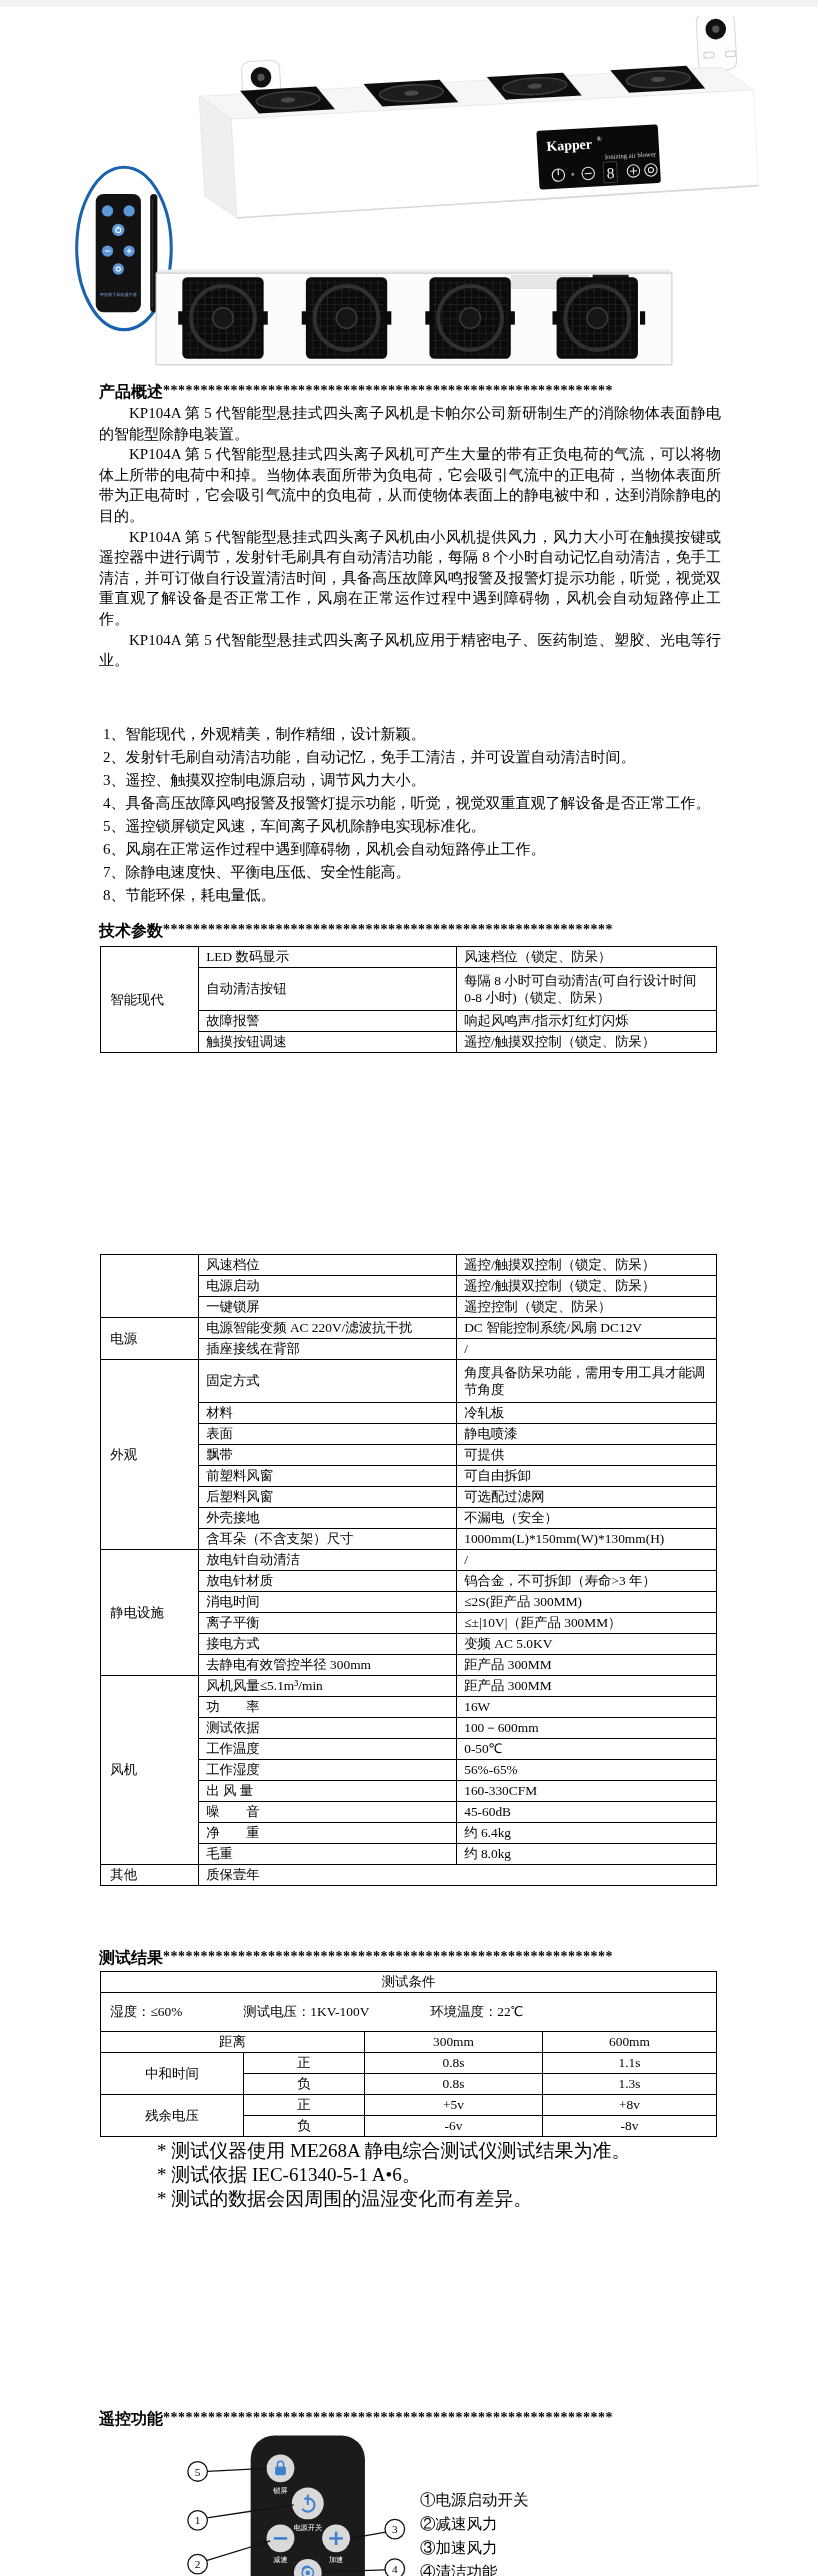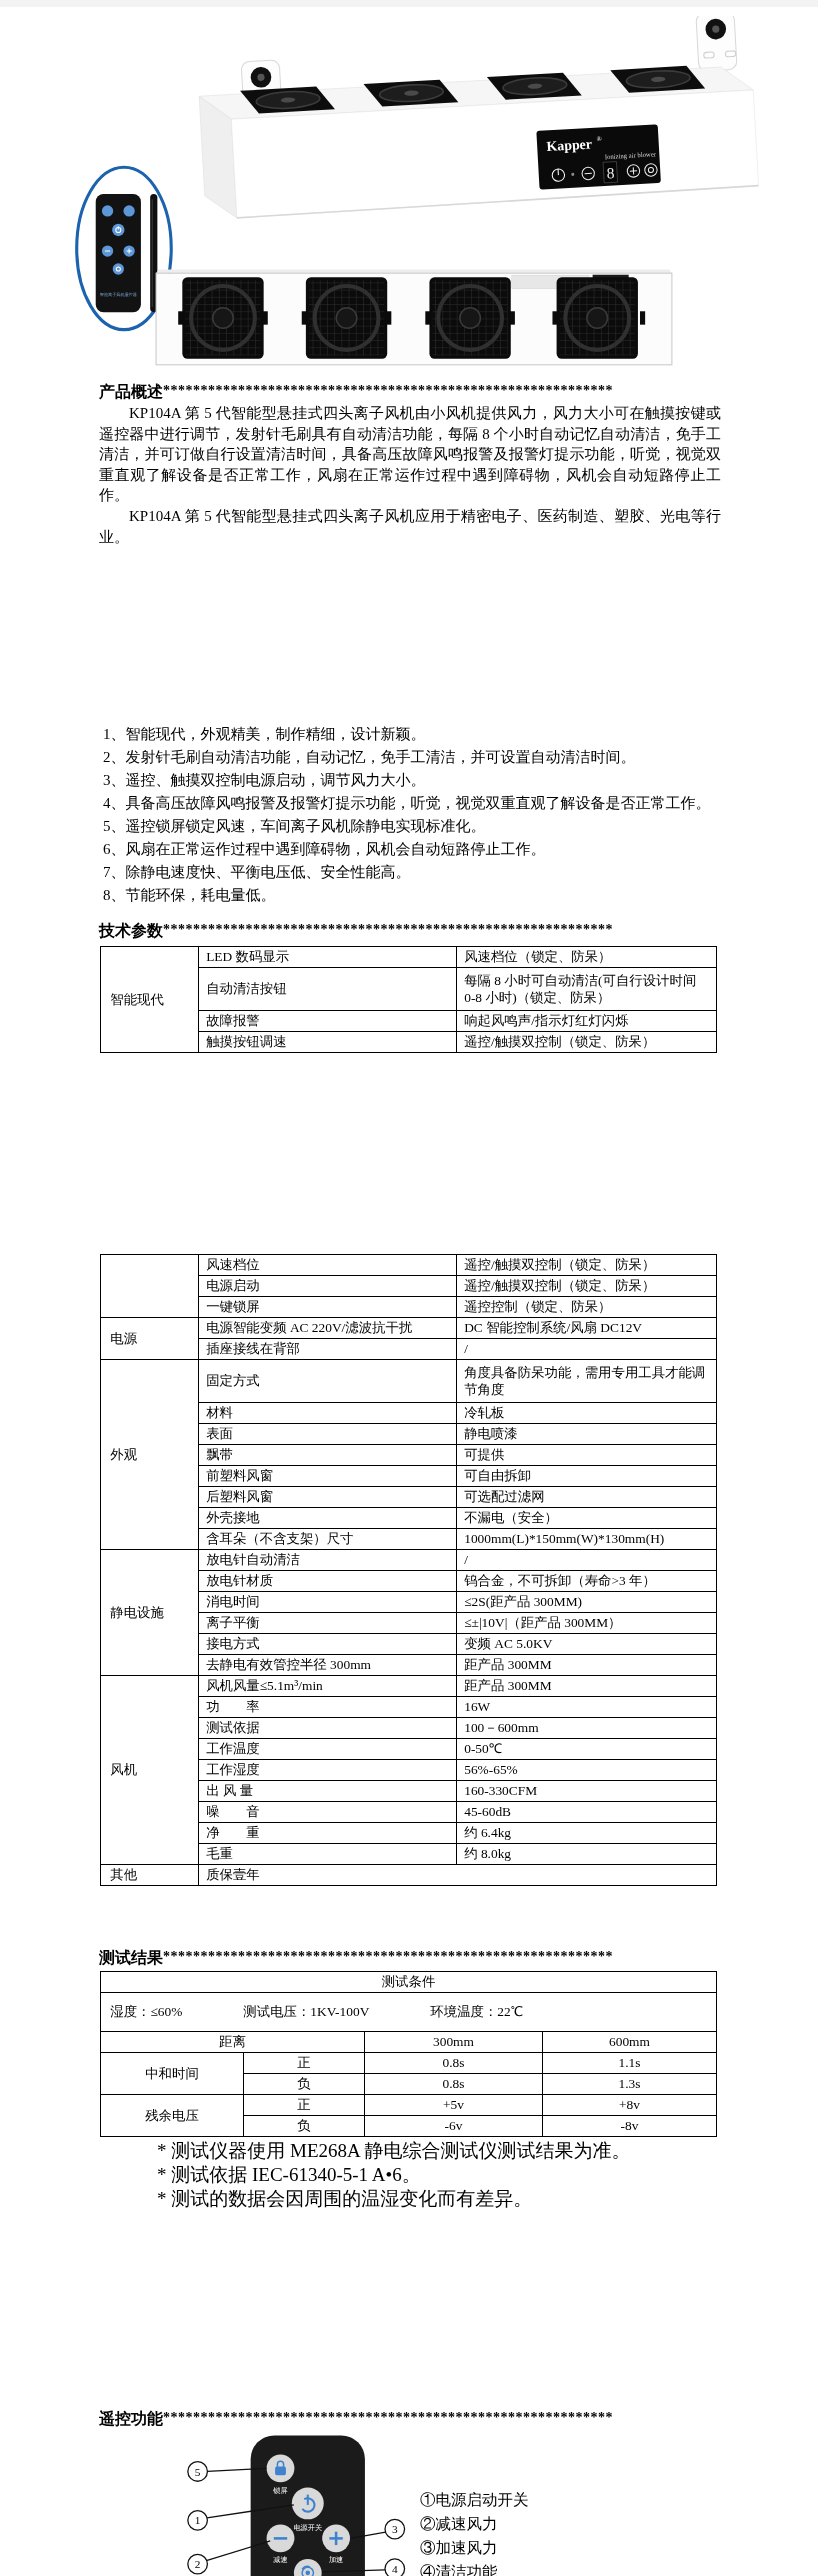--- a/index.html
+++ b/index.html
@@ -171,20 +171,22 @@
       <circle cx="861" cy="97" r="20" fill="#161616" stroke="#3a3a3a" stroke-width="3"></circle>
       <rect x="774" y="84" width="10" height="26" fill="#0b0b0b"></rect>
         <rect x="944" y="84" width="10" height="26" fill="#0b0b0b"></rect>
     </g>
   </svg>
 
   <div class="sec-h" style="top:382px;">
     <span>产品概述</span><span class="stars">************************************************************</span>
   </div>
   <div class="para-block" style="top:403px;">
+    <p>KP104A 第 5 代智能型悬挂式四头离子风机是卡帕尔公司新研制生产的消除物体表面静电的智能型除静电装置。</p>
+    <p>KP104A 第 5 代智能型悬挂式四头离子风机可产生大量的带有正负电荷的气流，可以将物体上所带的电荷中和掉。当物体表面所带为负电荷，它会吸引气流中的正电荷，当物体表面所带为正电荷时，它会吸引气流中的负电荷，从而使物体表面上的静电被中和，达到消除静电的目的。</p>
     <p>KP104A 第 5 代智能型悬挂式四头离子风机由小风机提供风力，风力大小可在触摸按键或遥控器中进行调节，发射针毛刷具有自动清洁功能，每隔 8 个小时自动记忆自动清洁，免手工清洁，并可订做自行设置清洁时间，具备高压故障风鸣报警及报警灯提示功能，听觉，视觉双重直观了解设备是否正常工作，风扇在正常运作过程中遇到障碍物，风机会自动短路停止工作。</p>
     <p>KP104A 第 5 代智能型悬挂式四头离子风机应用于精密电子、医药制造、塑胶、光电等行业。</p>
   </div>
 
   <div class="feat-list" style="top:723px;">
     <div>1、智能现代，外观精美，制作精细，设计新颖。</div>
     <div>2、发射针毛刷自动清洁功能，自动记忆，免手工清洁，并可设置自动清洁时间。</div>
     <div>3、遥控、触摸双控制电源启动，调节风力大小。</div>
     <div>4、具备高压故障风鸣报警及报警灯提示功能，听觉，视觉双重直观了解设备是否正常工作。</div>
     <div>5、遥控锁屏锁定风速，车间离子风机除静电实现标准化。</div>

